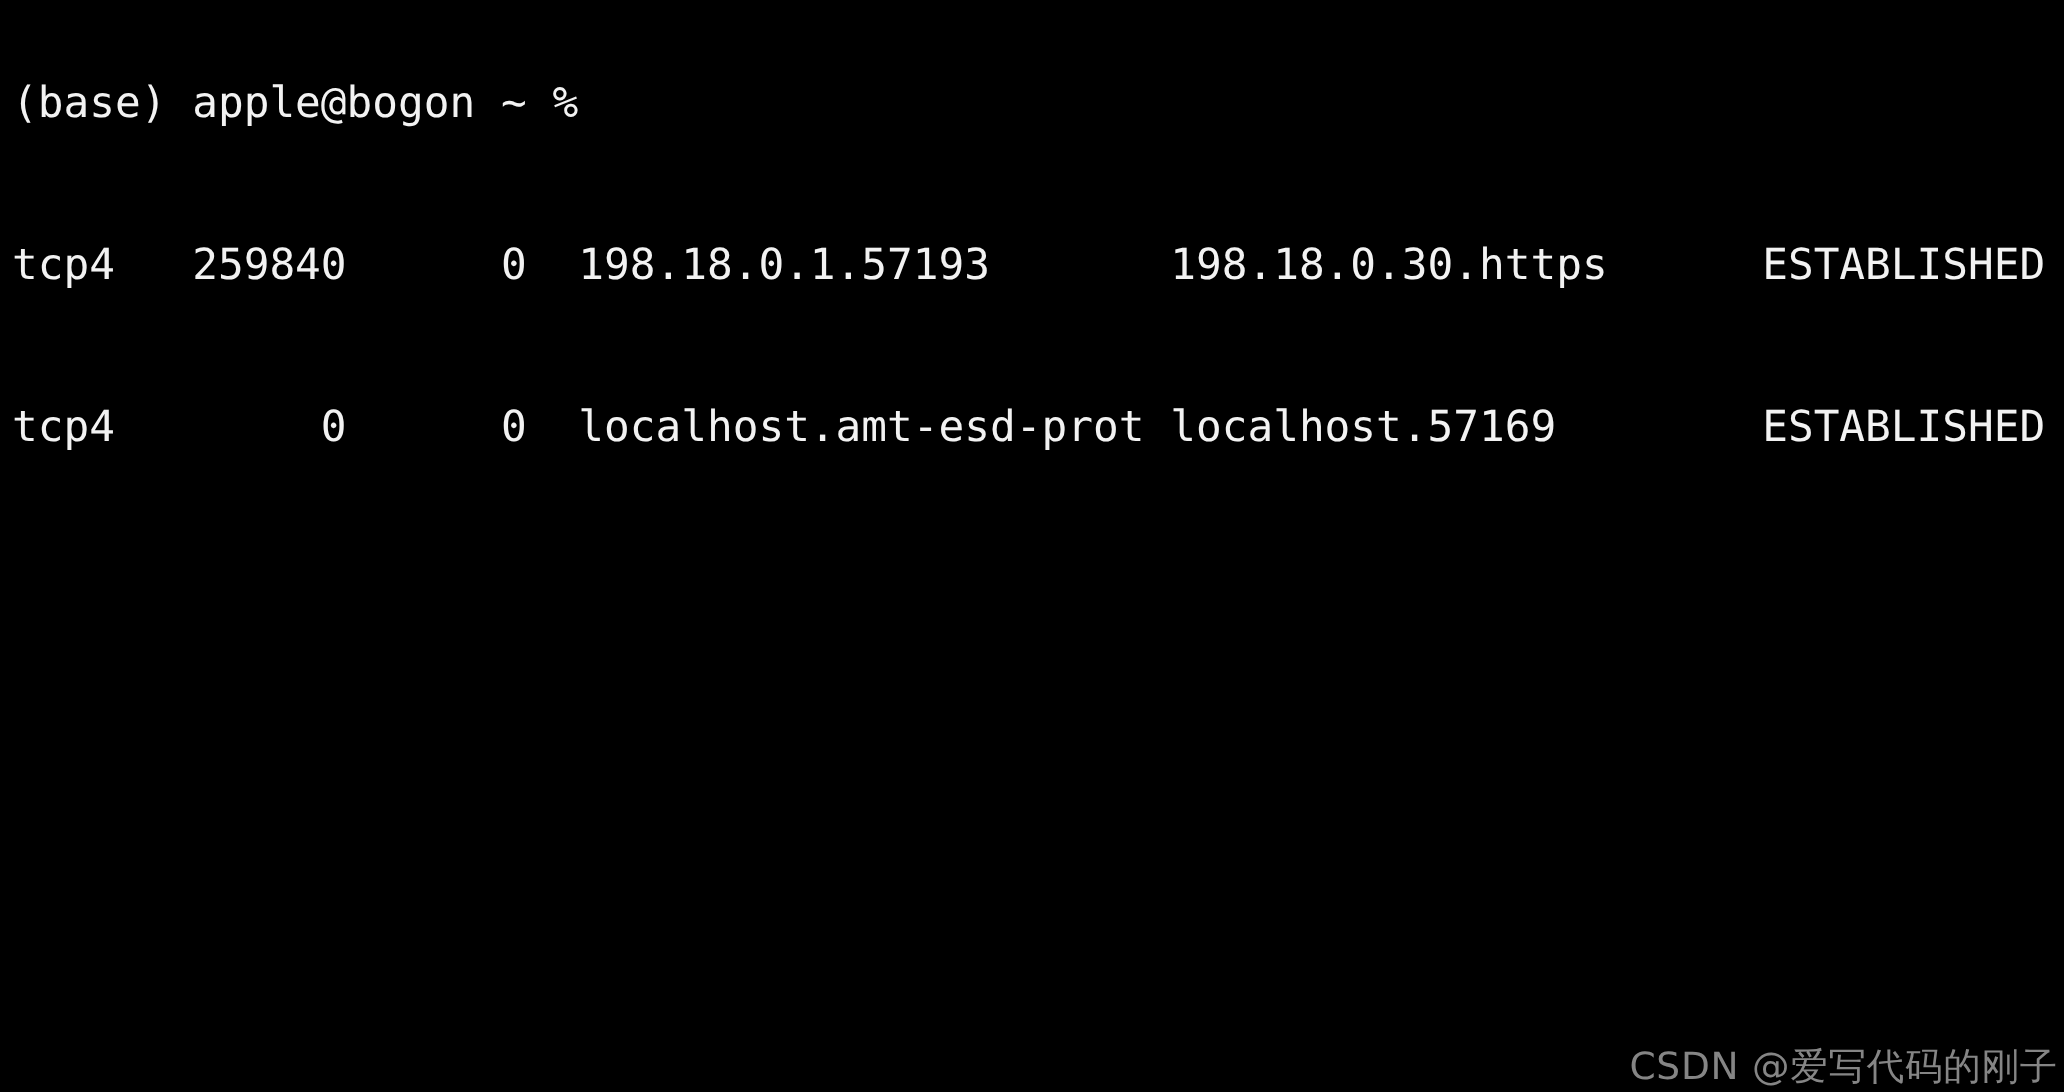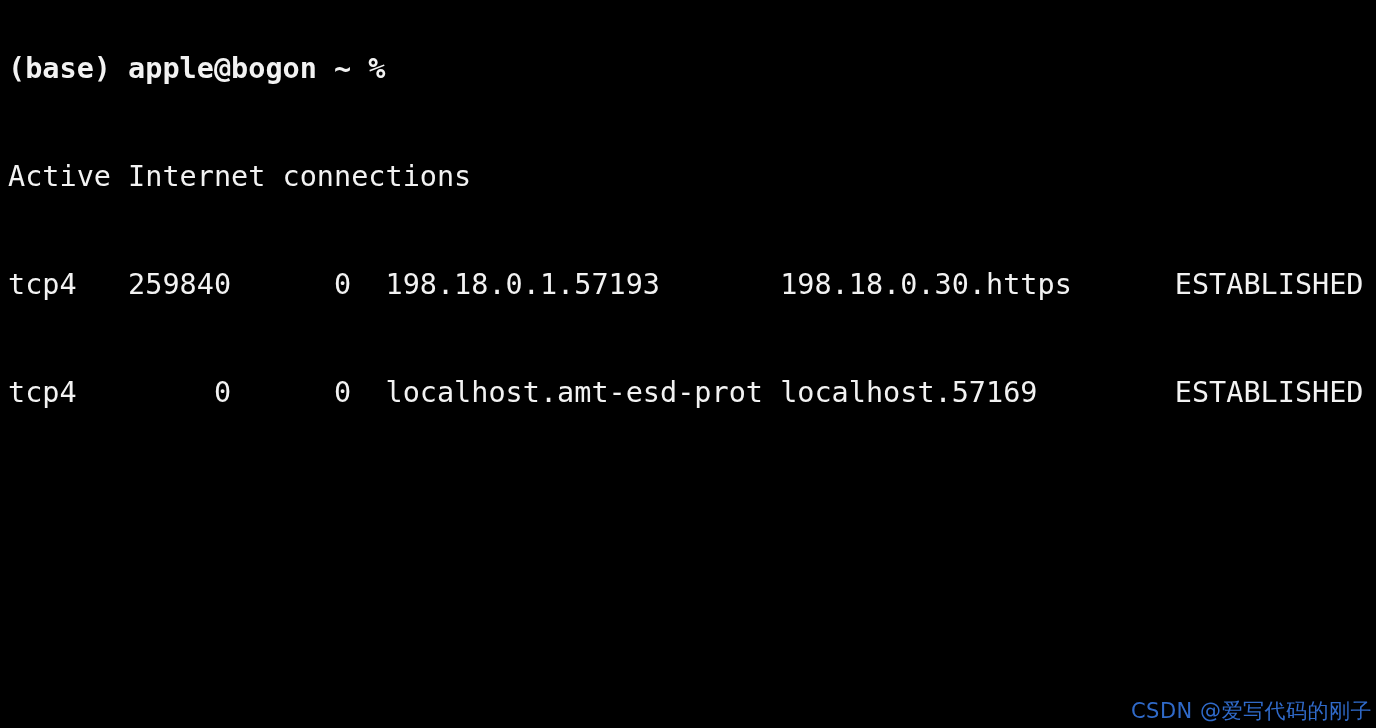--- a/index.html
+++ b/index.html
@@ -38,47 +38,45 @@
   }
 
   .line {
     display: block;
     height: 36px;
     white-space: pre;
   }
 
   .line.clipped {
     color: #f2f2f2;
-    font-weight: bold;
   }
 
   
   #watermark {
     position: absolute;
     right: 4px;
     bottom: 4px;
     font-family: "DejaVu Sans", "Liberation Sans", sans-serif;
-    font-size: 21px;
+    font-size: 25px;
     line-height: 26px;
-    color: #3b82f6;
+    color: #a3a3a3;
     opacity: 0.82;
     white-space: pre;
     letter-spacing: 0.5px;
     pointer-events: none;
     text-shadow: 0 0 1px rgba(0,0,0,0.6);
   }
 </style>
 </head>
 <body>
 
 <div id="terminal">
 
   <div id="console">
     <span class="line clipped">(base) apple@bogon ~ %</span>
-    <span class="line">Active Internet connections</span>
     <span class="line">tcp4   259840      0  198.18.0.1.57193       198.18.0.30.https      ESTABLISHED</span>
     <span class="line">tcp4        0      0  localhost.amt-esd-prot localhost.57169        ESTABLISHED</span>
     
     
     
     
     
     
     
     

